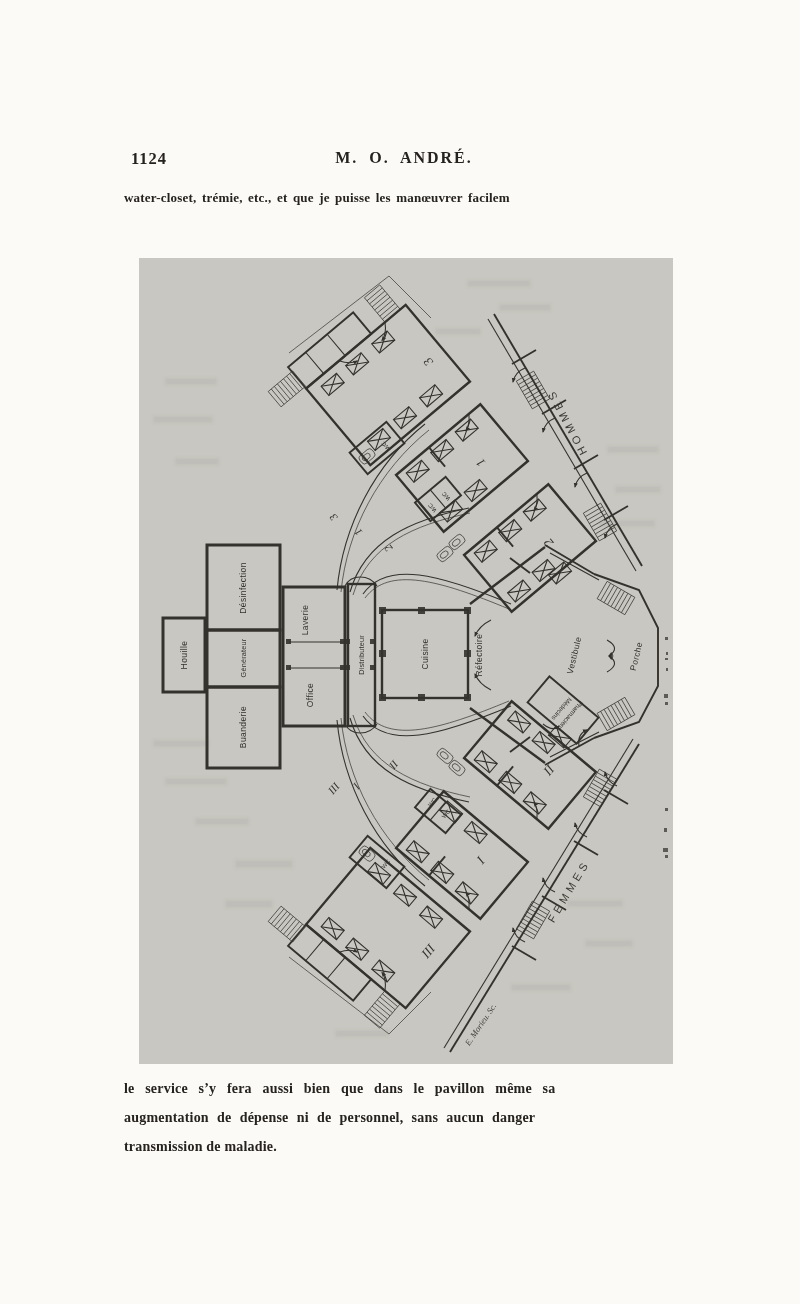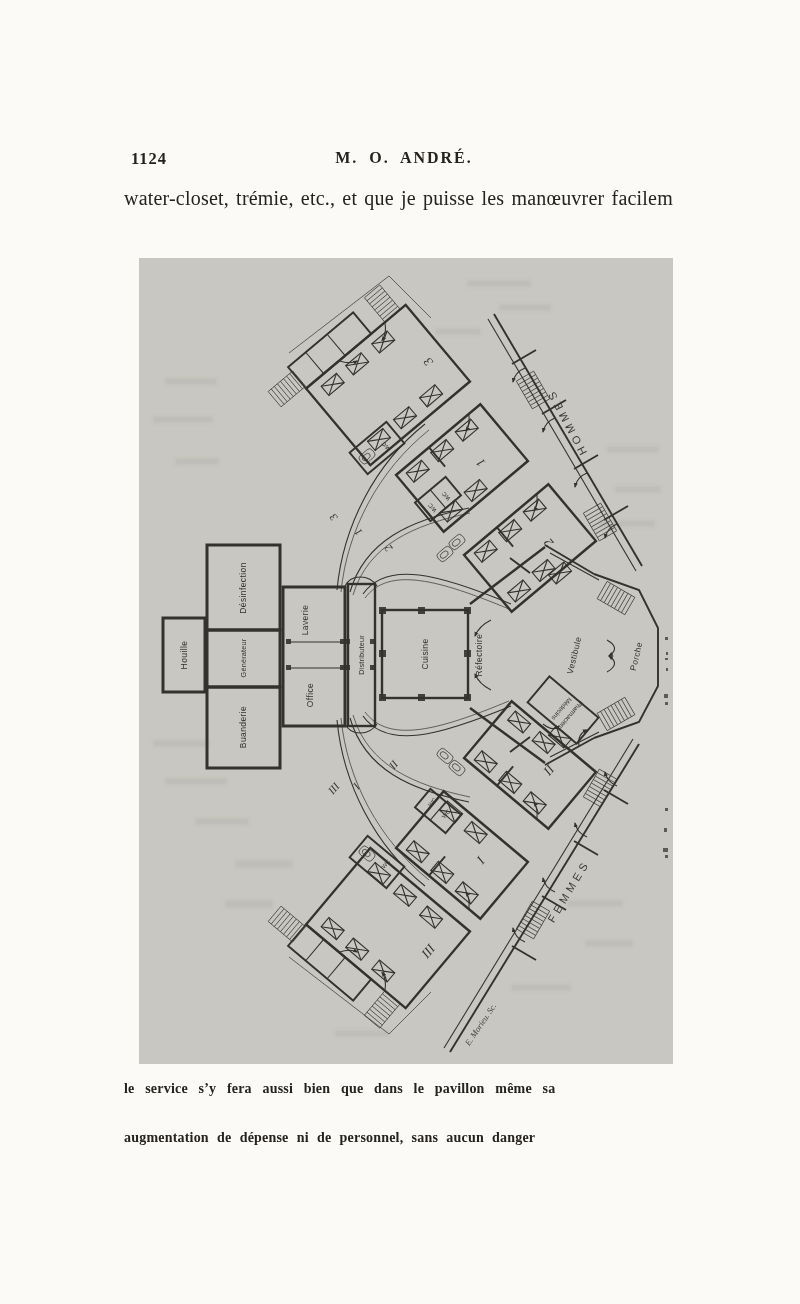--- a/index.html
+++ b/index.html
@@ -5,25 +5,25 @@
   html,body{margin:0;padding:0;}
   body{
     width:800px;height:1304px;position:relative;overflow:hidden;
     background:#fbfaf7;
     font-family:"Liberation Serif",serif;color:#26231f;
   }
   .abs{position:absolute;}
   .pageno{left:131px;top:149px;font-size:16.5px;font-weight:700;letter-spacing:1px;text-align:center;}
   .runhead{left:124px;top:149px;width:560px;text-align:center;font-size:16px;font-weight:700;letter-spacing:2px;word-spacing:5px;}
   .para{left:124px;top:183px;width:549px;overflow:hidden;}
-  .para .ln{white-space:nowrap;font-size:20px;font-weight:400;letter-spacing:.2px;word-spacing:2px;line-height:30px;}
+  .para .ln{white-space:nowrap;font-size:13px;font-weight:700;letter-spacing:.2px;word-spacing:2px;line-height:30px;}
   .bpara{left:124px;top:1074px;width:549px;overflow:hidden;}
   .bpara .ln{white-space:nowrap;font-size:14px;font-weight:600;letter-spacing:.2px;line-height:29px;}
   .bpara .ln1{word-spacing:7px;}
-  .bpara .ln2{word-spacing:4.5px;margin-top:20px;}
+  .bpara .ln2{word-spacing:4.5px;}
   .figure{left:139px;top:258px;width:534px;height:806px;background:#c8c7c2;}
   svg{display:block;}
   svg .st{stroke:#34322c;fill:none;stroke-linecap:butt;}
   svg .w3{stroke-width:3;}
   svg .w25{stroke-width:2.4;}
   svg .w2{stroke-width:1.9;}
   svg .w1{stroke-width:1.1;}
   svg .thin{stroke-width:.7;}
   svg text{stroke:none;fill:#33312a;font-family:"Liberation Sans",sans-serif;}
   svg .rlb{font-size:8.5px;letter-spacing:.4px;}
@@ -331,13 +331,14 @@
         <rect class="frag" x="526" y="597" width="3" height="3"></rect>
   </g>
 
   <text class="sig" text-anchor="middle" transform="translate(344,768) rotate(-56)">E. Morieu. Sc.</text>
 </svg>
 </div>
 
 <div class="abs bpara">
   <div class="ln ln1">le service s’y fera aussi bien que dans le pavillon même sa</div>
   <div class="ln ln2">augmentation de dépense ni de personnel, sans aucun danger</div>
+  <div class="ln">transmission de maladie.</div>
 </div>
 
 </body></html>

